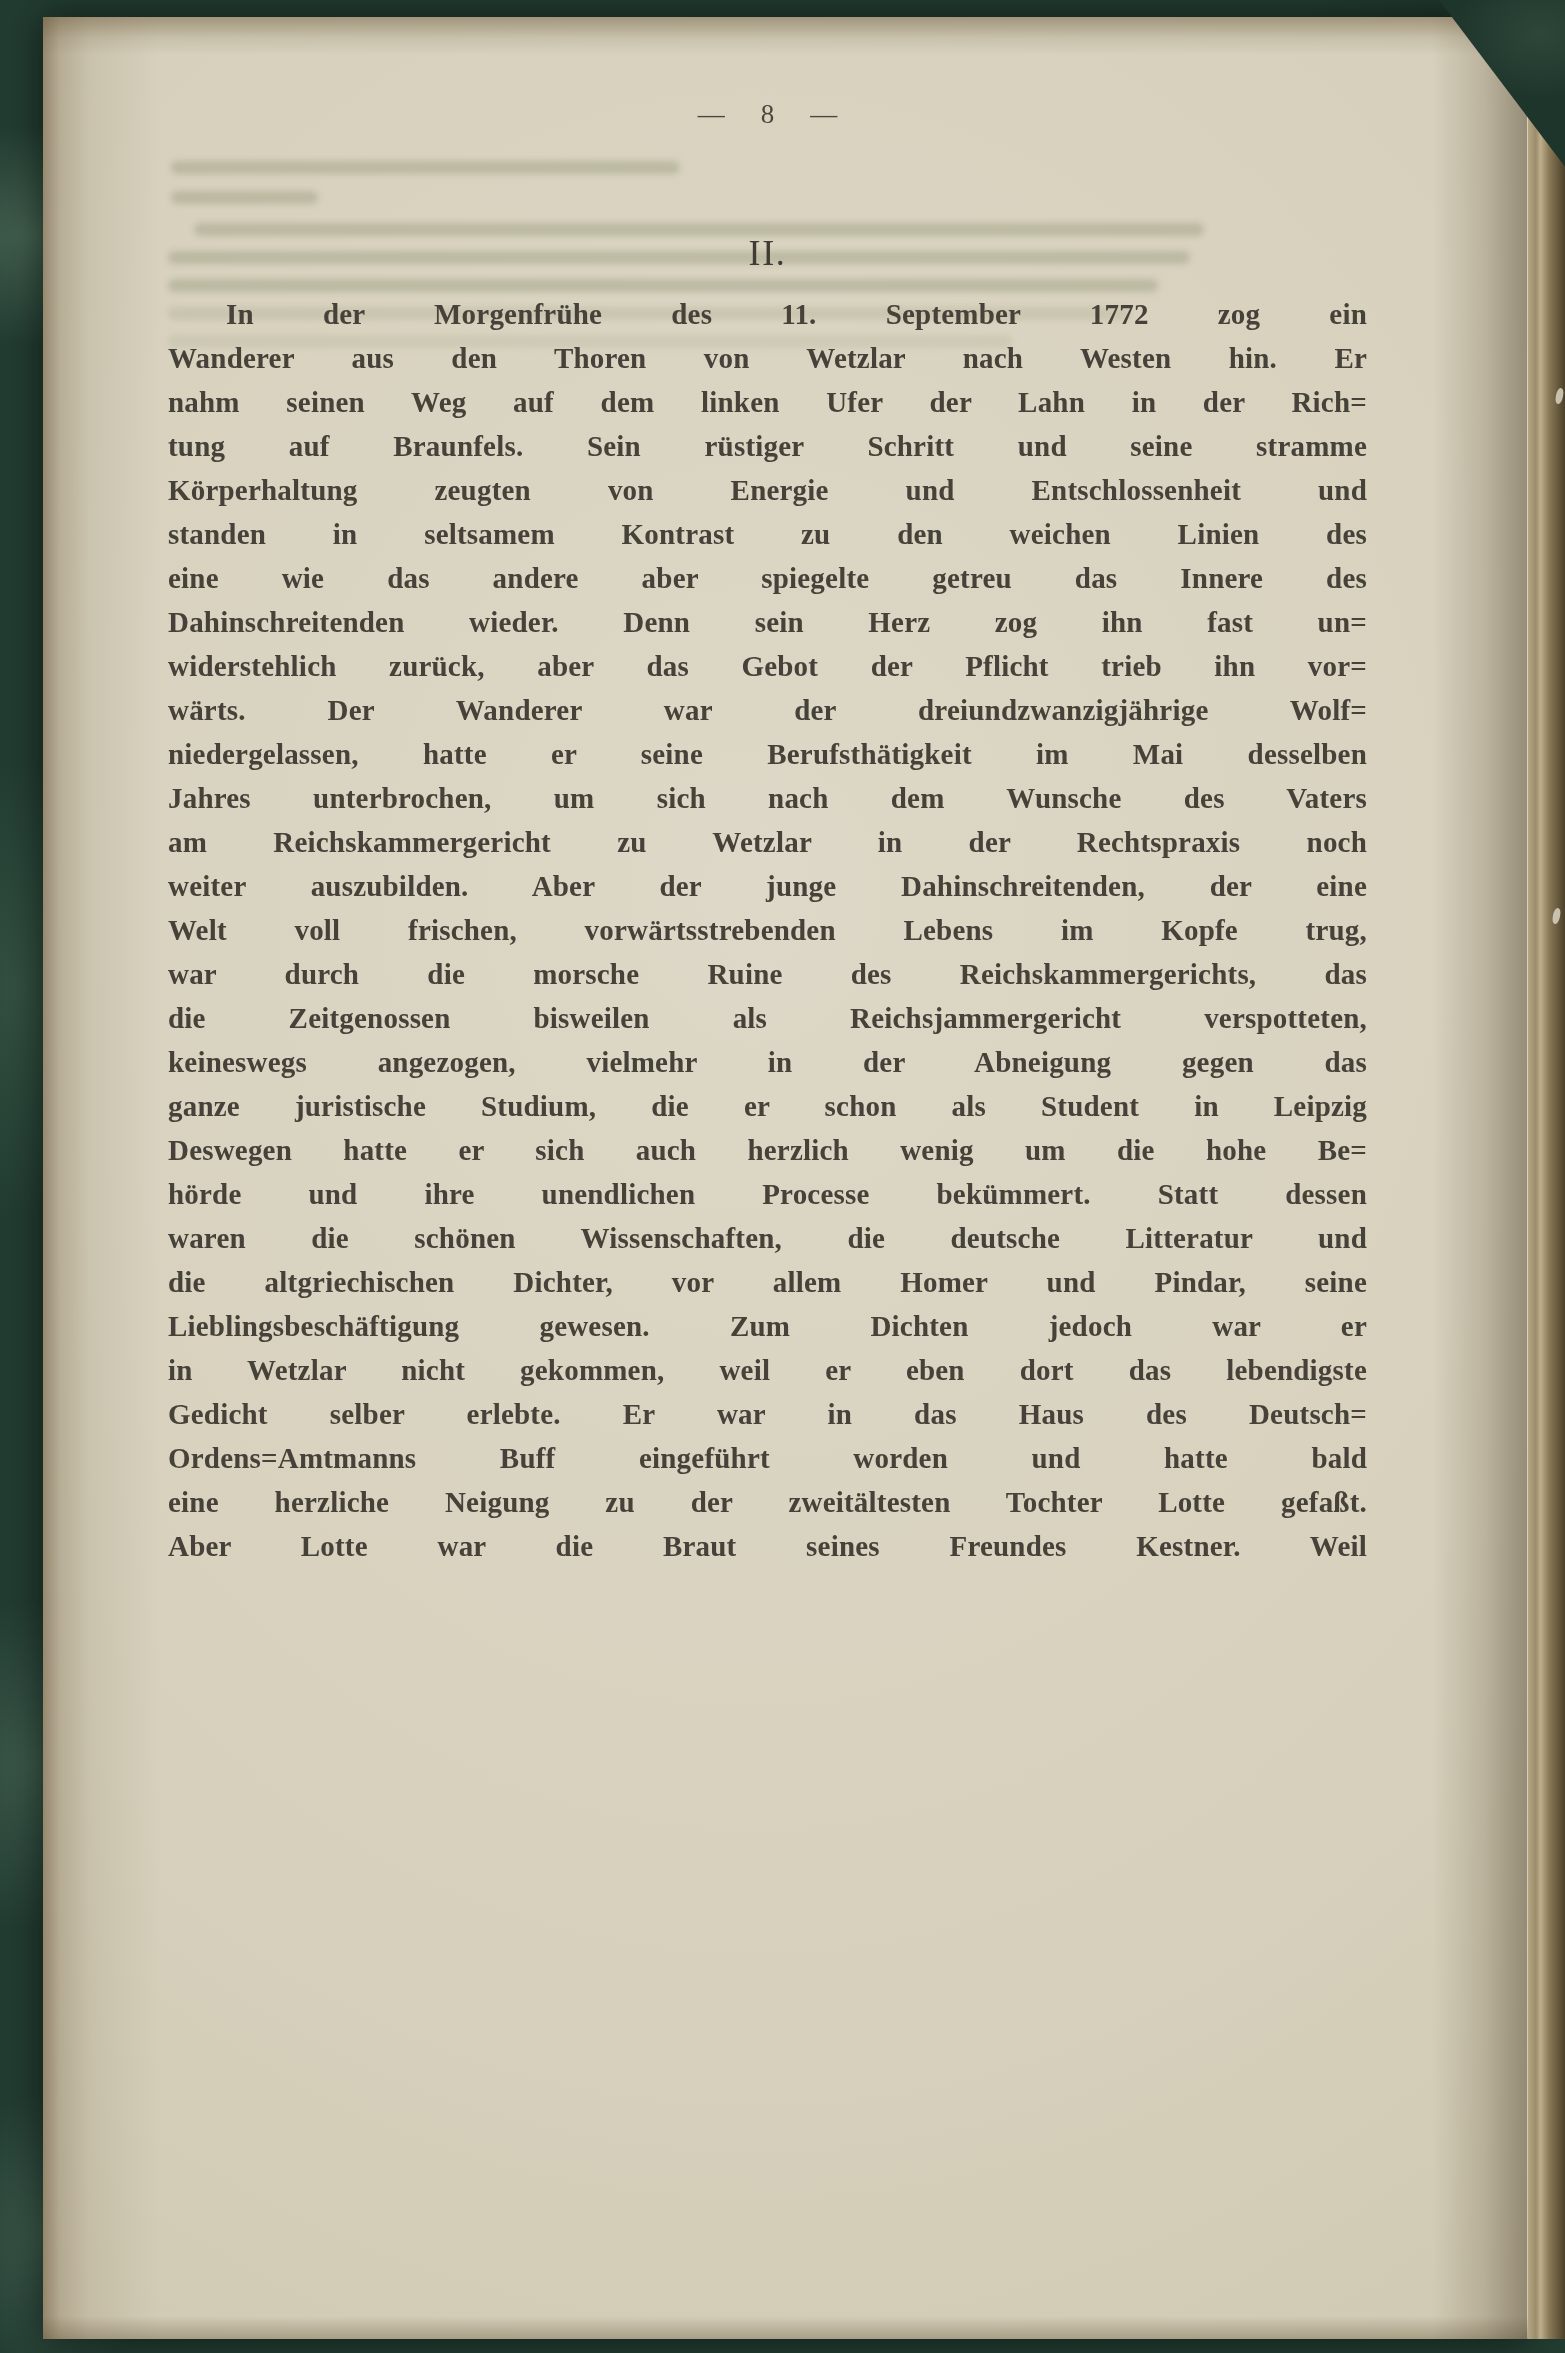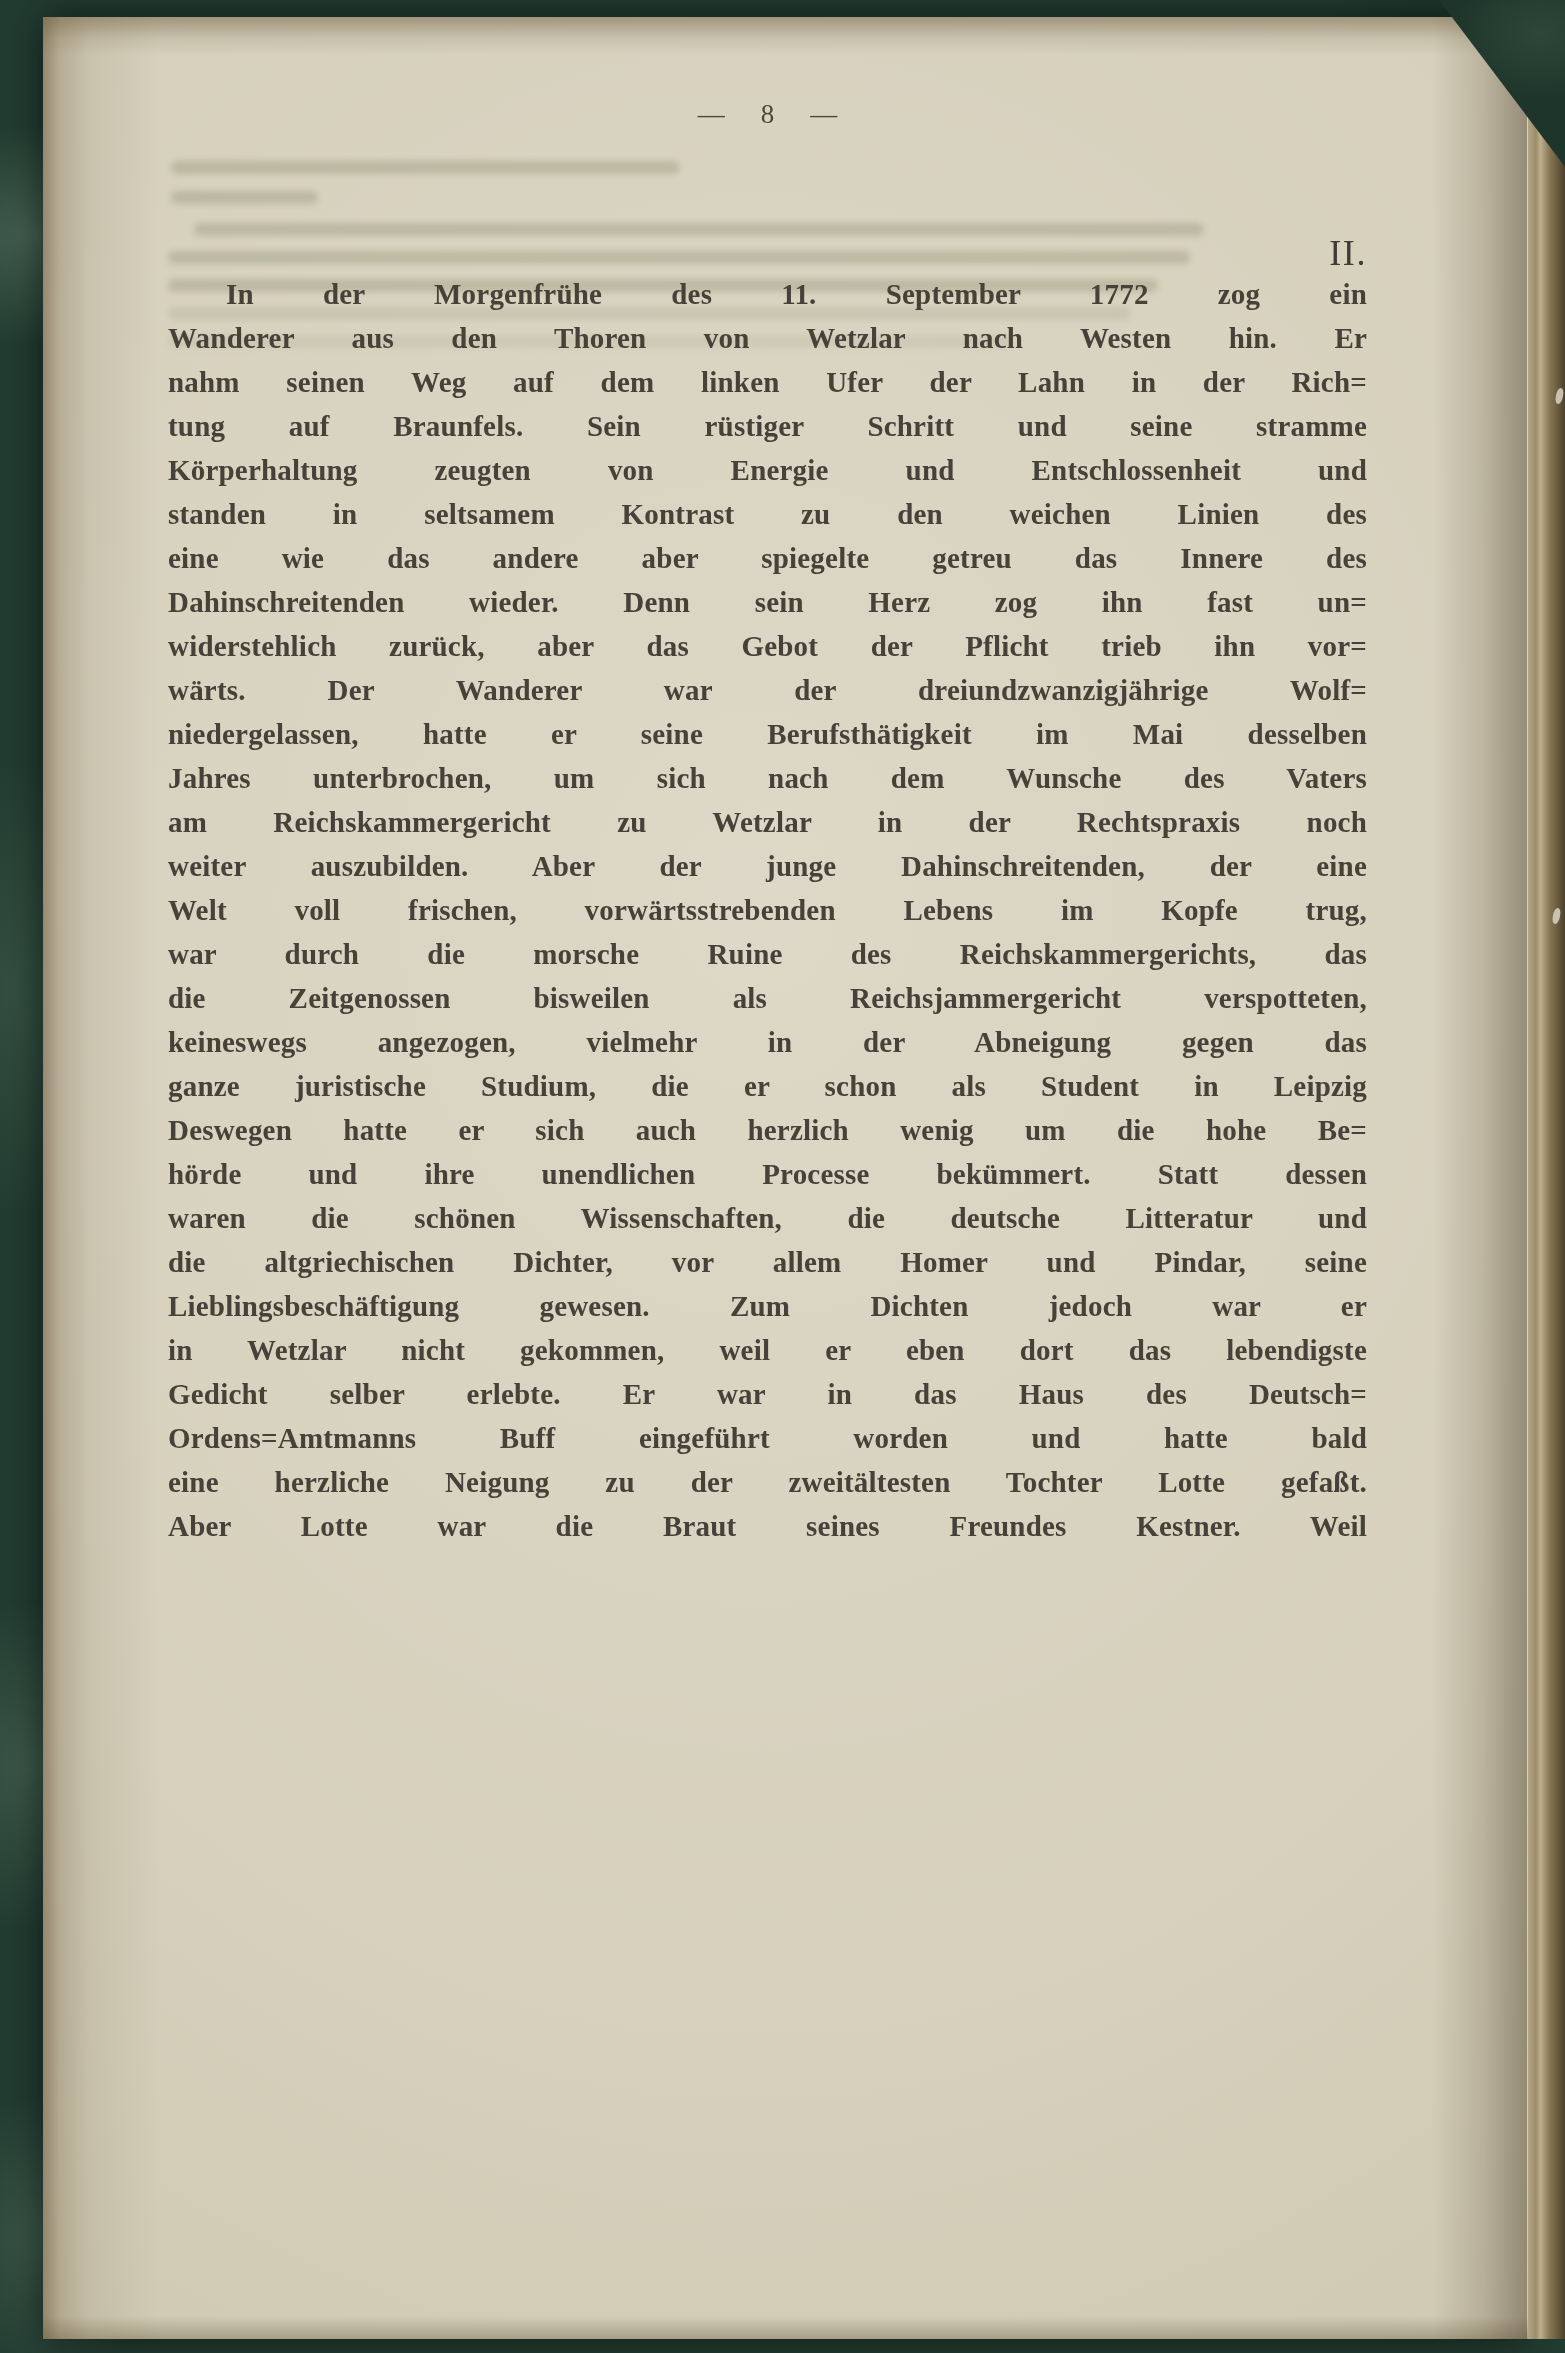--- a/index.html
+++ b/index.html
@@ -80,24 +80,24 @@
   .ghost.g7 { left: 168px; top: 335px; width: 845px; opacity: .40; }
 
   
   .page-header {
     position: absolute; left: 168px; top: 99px; width: 1199px;
     display: flex; justify-content: center; align-items: center; gap: 36px;
     font-size: 27px; color: #4c473e;
   }
   .section-heading {
     position: absolute; left: 168px; top: 232px; width: 1199px;
-    text-align: right; font-size: 36px; letter-spacing: 1.6px; color: #403c35;
+    text-align: center; font-size: 36px; letter-spacing: 1.6px; color: #403c35;
   }
   .body-text {
-    position: absolute; left: 168px; top: 272px; width: 1199px;
+    position: absolute; left: 168px; top: 292px; width: 1199px;
     font-size: 29px; font-weight: bold; color: #46423a; letter-spacing: 0.2px;
   }
   .body-text .line {
     height: 44px; line-height: 44px; white-space: nowrap;
     text-align: justify; text-align-last: justify;
     overflow: visible;
   }
   .body-text .line.first { padding-left: 58px; box-sizing: border-box; }
 </style>
 </head>

